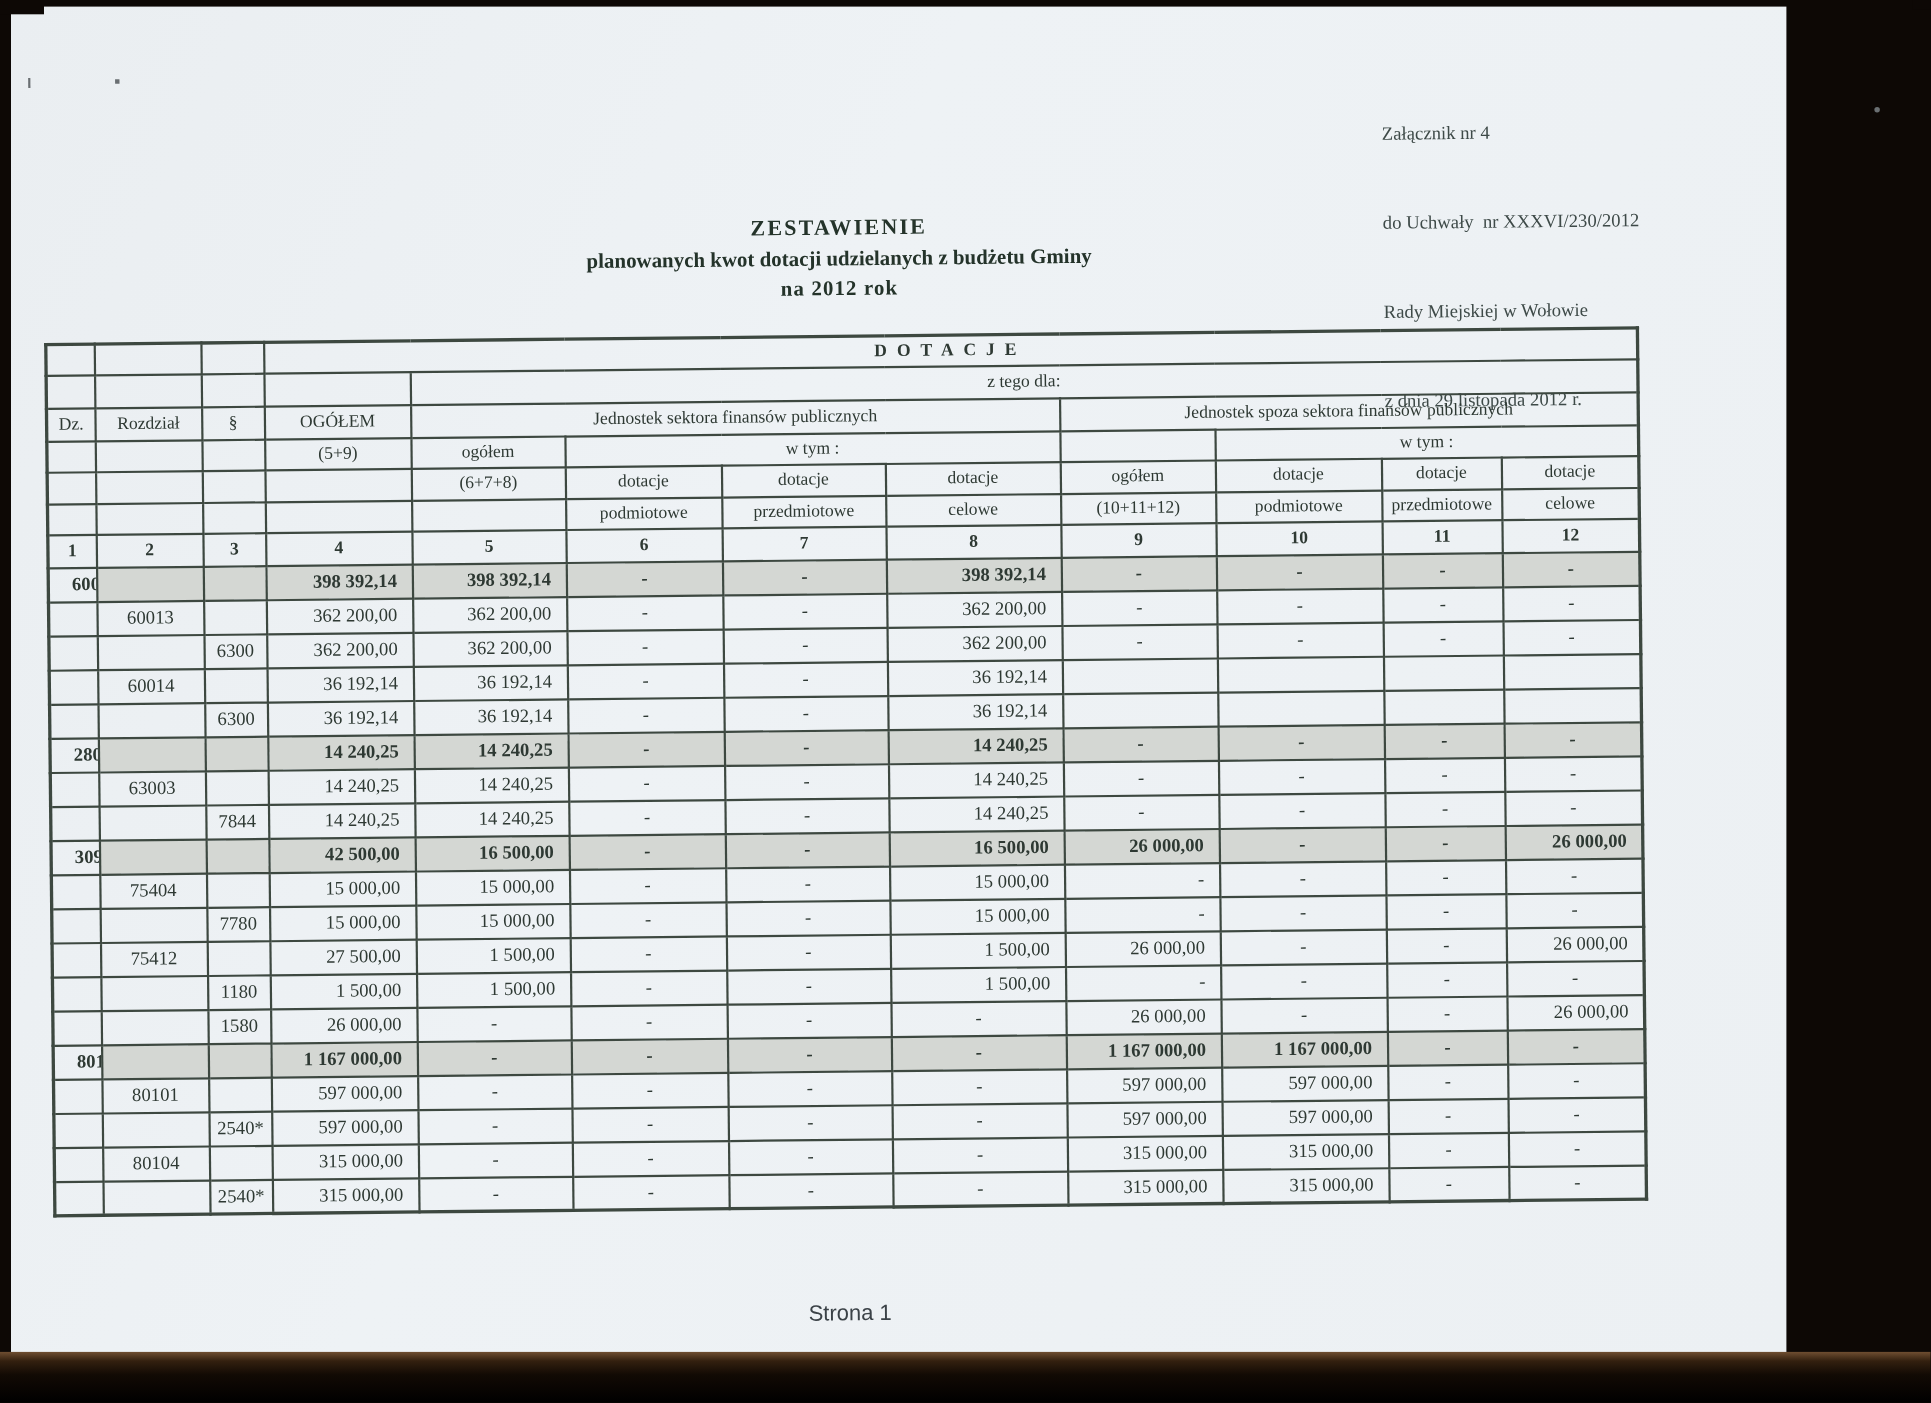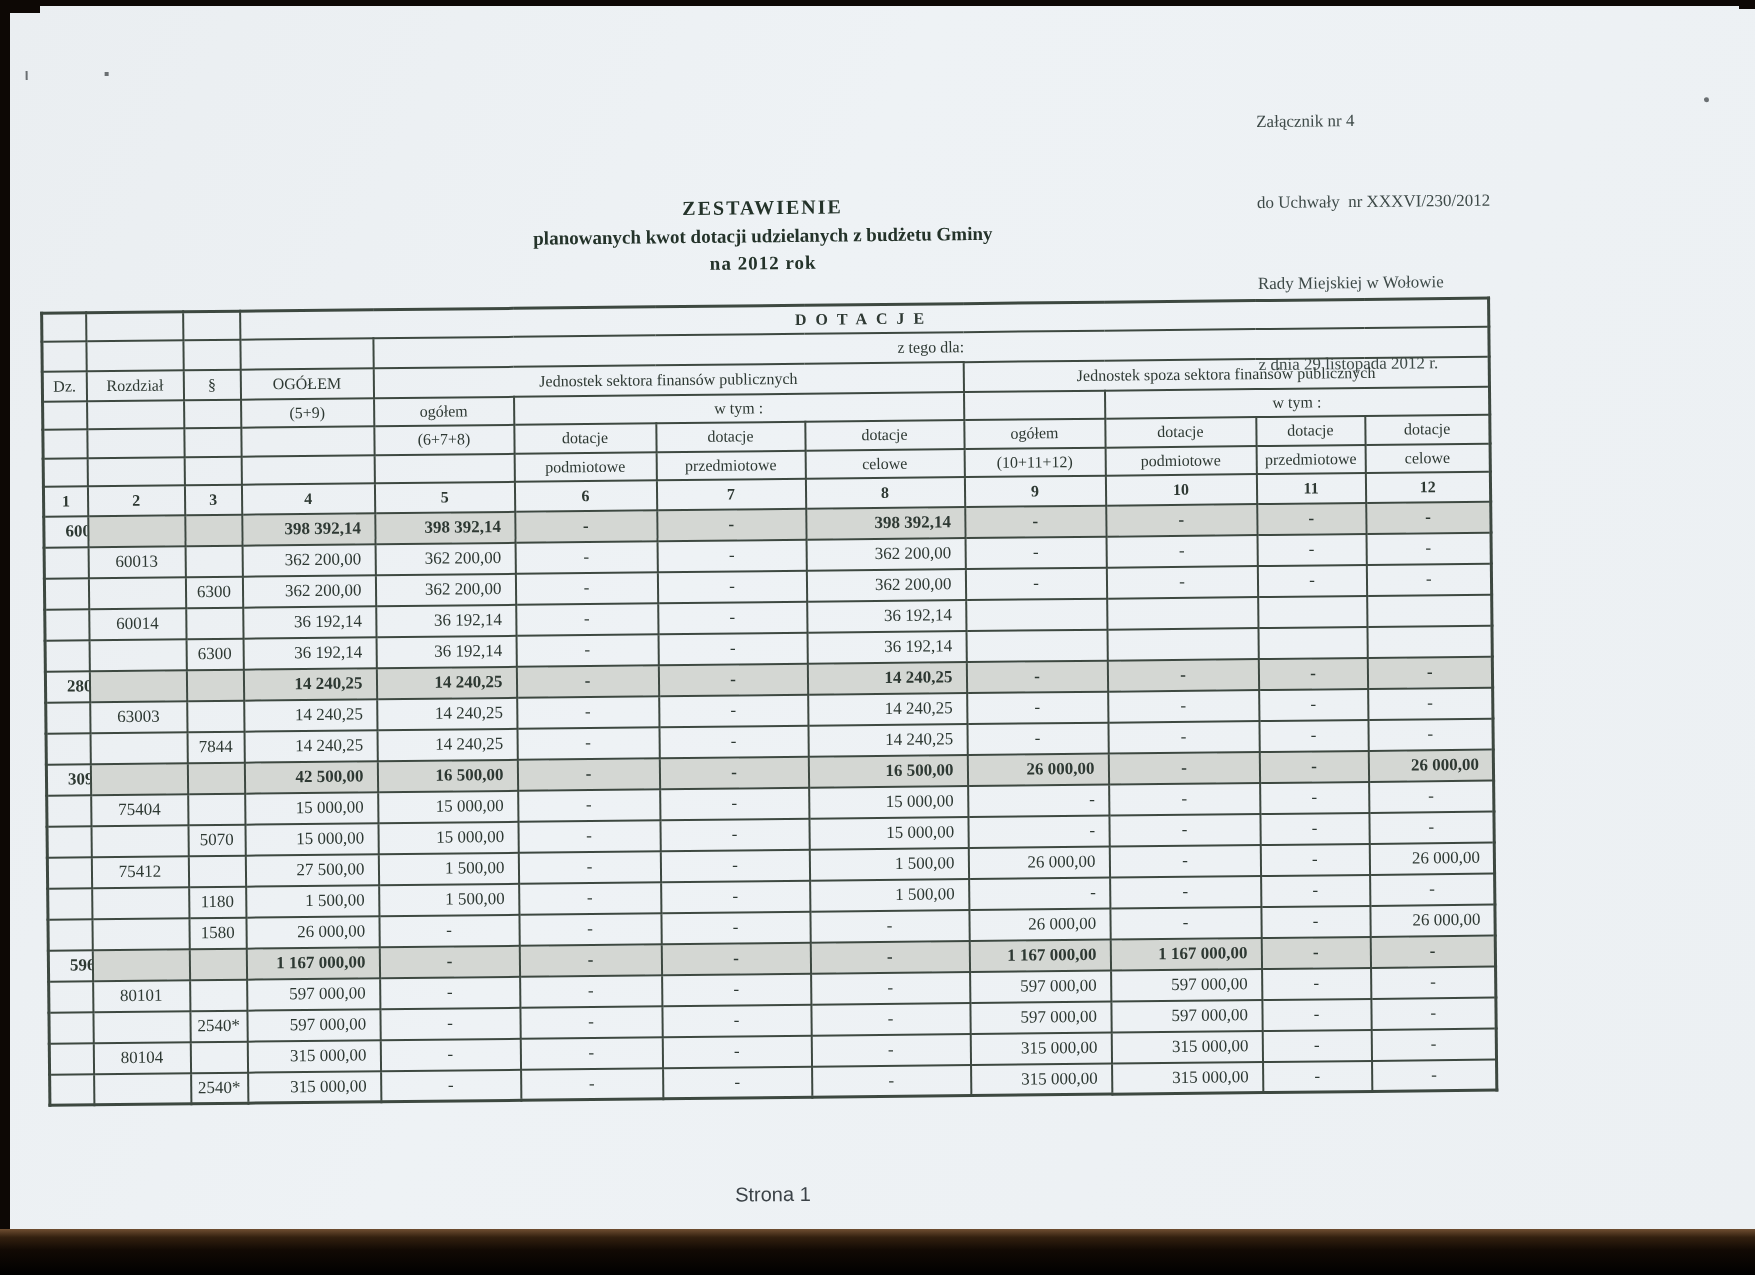--- a/index.html
+++ b/index.html
@@ -5,21 +5,21 @@
   html, body {
     margin: 0; padding: 0;
     width: 1755px; height: 1275px;
     overflow: hidden;
     background: #0d0805;
     font-family: "Liberation Serif", serif;
   }
   .paper {
     position: absolute;
     left: 10px; top: 6px;
-    width: 1745px; height: 1224px;
+    width: 1614px; height: 1224px;
     background: linear-gradient(115deg, #eaeef1 0%, #eef2f5 40%, #ecf0f3 100%);
   }
   .corner-tl {
     position: absolute; left: 0; top: 0;
     width: 40px; height: 13px;
     background: #0d0805;
   }
   .corner-tr {
     position: absolute; right: 0; top: 0;
     width: 16px; height: 9px;
@@ -347,21 +347,21 @@
             <td class="c-dash">-</td>
             <td class="c-num">15 000,00</td>
             <td class="c-num">-</td>
             <td class="c-dash">-</td>
             <td class="c-dash">-</td>
             <td class="c-dash">-</td>
           </tr>
           <tr>
             <td class="c-dz"></td>
             <td class="c-mid"></td>
-            <td class="c-mid">5070</td>
+            <td class="c-mid">7780</td>
             <td class="c-num">15 000,00</td>
             <td class="c-num">15 000,00</td>
             <td class="c-dash">-</td>
             <td class="c-dash">-</td>
             <td class="c-num">15 000,00</td>
             <td class="c-num">-</td>
             <td class="c-dash">-</td>
             <td class="c-dash">-</td>
             <td class="c-dash">-</td>
           </tr>
@@ -401,21 +401,21 @@
             <td class="c-dash">-</td>
             <td class="c-dash">-</td>
             <td class="c-dash">-</td>
             <td class="c-dash">-</td>
             <td class="c-num">26 000,00</td>
             <td class="c-dash">-</td>
             <td class="c-dash">-</td>
             <td class="c-num">26 000,00</td>
           </tr>
           <tr class="section">
-            <td class="c-dz">596</td>
+            <td class="c-dz">801</td>
             <td class="c-mid"></td>
             <td class="c-mid"></td>
             <td class="c-num">1 167 000,00</td>
             <td class="c-dash">-</td>
             <td class="c-dash">-</td>
             <td class="c-dash">-</td>
             <td class="c-dash">-</td>
             <td class="c-num">1 167 000,00</td>
             <td class="c-num">1 167 000,00</td>
             <td class="c-dash">-</td>

